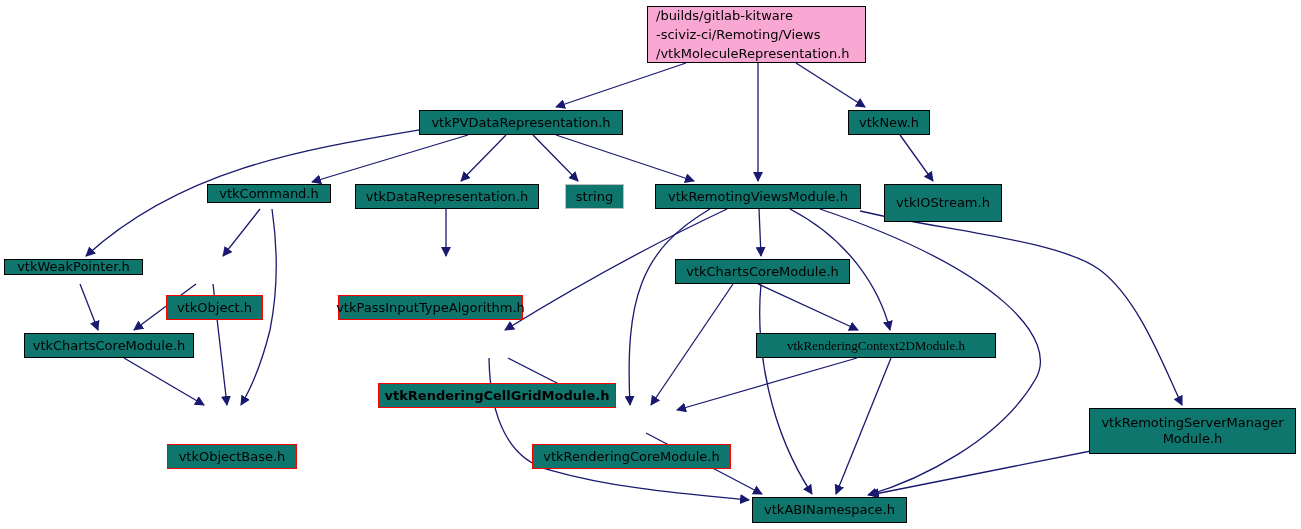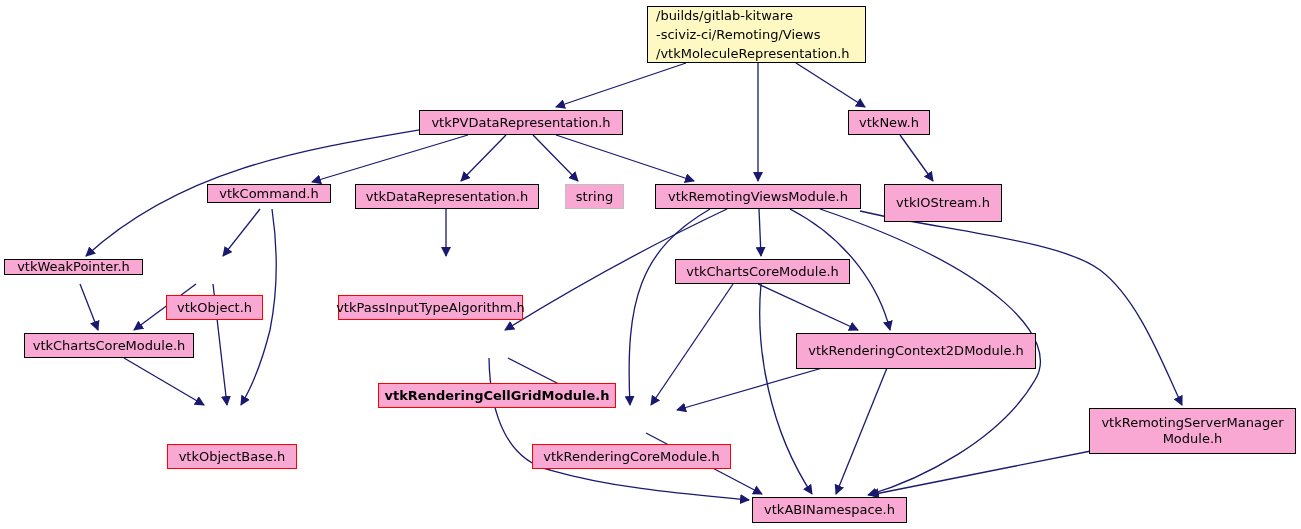--- a/index.html
+++ b/index.html
@@ -1,24 +1,24 @@
 <!DOCTYPE html>
 <html><head>
   <meta charset="utf-8">
   <style>
     html, body { margin: 0; padding: 0; background: #ffffff; }
     body { width: 1301px; height: 529px; position: relative; overflow: hidden; font-family: "DejaVu Sans", sans-serif; }
     #graph { position: absolute; left: 0; top: 0; width: 1301px; height: 529px; }
     .node {
-      position: absolute; box-sizing: border-box; background: #f9a8d4;
+      position: absolute; box-sizing: border-box; background: #0f766e;
       border: 1px solid #000000; font-size: 13px; color: #000000;
       display: flex; align-items: center; justify-content: center; text-align: center;
       line-height: 16px; white-space: pre-line; cursor: pointer;
     }
-    .node.root { background: #fef9c3; justify-content: flex-start; text-align: left; padding-left: 8px; line-height: 19px; }
+    .node.root { background: #f9a8d4; justify-content: flex-start; text-align: left; padding-left: 8px; line-height: 19px; }
     .node.red { border-color: #ff0000; margin-top: 36px; }
     .node.gray { border-color: #bfbfbf; }
   </style>
 </head>
 <body>
 
 <svg id="graph" xmlns="http://www.w3.org/2000/svg" width="1301" height="529">
   <defs>
     <marker id="arrow" viewBox="0 0 10 10" refX="9" refY="5" markerWidth="10" markerHeight="10" markerUnits="userSpaceOnUse" orient="auto">
       <path d="M0,0 L10,5 L0,10 z" fill="#191970"></path>
@@ -69,19 +69,19 @@
     <div class="node" style="left: 355px; top: 184px; width: 184px; height: 25px;"><span>vtkDataRepresentation.h</span></div>
     <div class="node gray" style="left: 565px; top: 184px; width: 59px; height: 25px;"><span>string</span></div>
     <div class="node" style="left: 655px; top: 184px; width: 206px; height: 25px;"><span>vtkRemotingViewsModule.h</span></div>
     <div class="node" style="left: 884px; top: 184px; width: 118px; height: 38px;"><span>vtkIOStream.h</span></div>
     <div class="node" style="left: 4px; top: 259px; width: 139px; height: 16px;"><span>vtkWeakPointer.h</span></div>
     <div class="node red" style="left: 166px; top: 259px; width: 97px; height: 25px;"><span>vtkObject.h</span></div>
     <div class="node red" style="left: 338px; top: 259px; width: 185px; height: 25px;"><span>vtkPassInputTypeAlgorithm.h</span></div>
     <div class="node" style="left: 675px; top: 259px; width: 175px; height: 25px;"><span>vtkChartsCoreModule.h</span></div>
     <div class="node" style="left: 24px; top: 333px; width: 170px; height: 25px;"><span>vtkChartsCoreModule.h</span></div>
     <div class="node red" style="left: 378px; top: 347px; width: 238px; height: 25px; font-weight: bold;"><span>vtkRenderingCellGridModule.h</span></div>
-    <div class="node" style="left: 796px; top: 333px; width: 240px; height: 36px;"><span>vtkRenderingContext2DModule.h</span></div>
+    <div class="node" style="left: 756px; top: 333px; width: 240px; height: 25px; font-family: Liberation Serif, serif;"><span>vtkRenderingContext2DModule.h</span></div>
     <div class="node red" style="left: 167px; top: 408px; width: 130px; height: 25px;"><span>vtkObjectBase.h</span></div>
     <div class="node red" style="left: 532px; top: 408px; width: 199px; height: 25px;"><span>vtkRenderingCoreModule.h</span></div>
     <div class="node" style="left: 1089px; top: 408px; width: 207px; height: 46px;"><span>vtkRemotingServerManager
 Module.h</span></div>
     <div class="node" style="left: 752px; top: 497px; width: 155px; height: 26px;"><span>vtkABINamespace.h</span></div>
   </div>
 
 </body></html>

